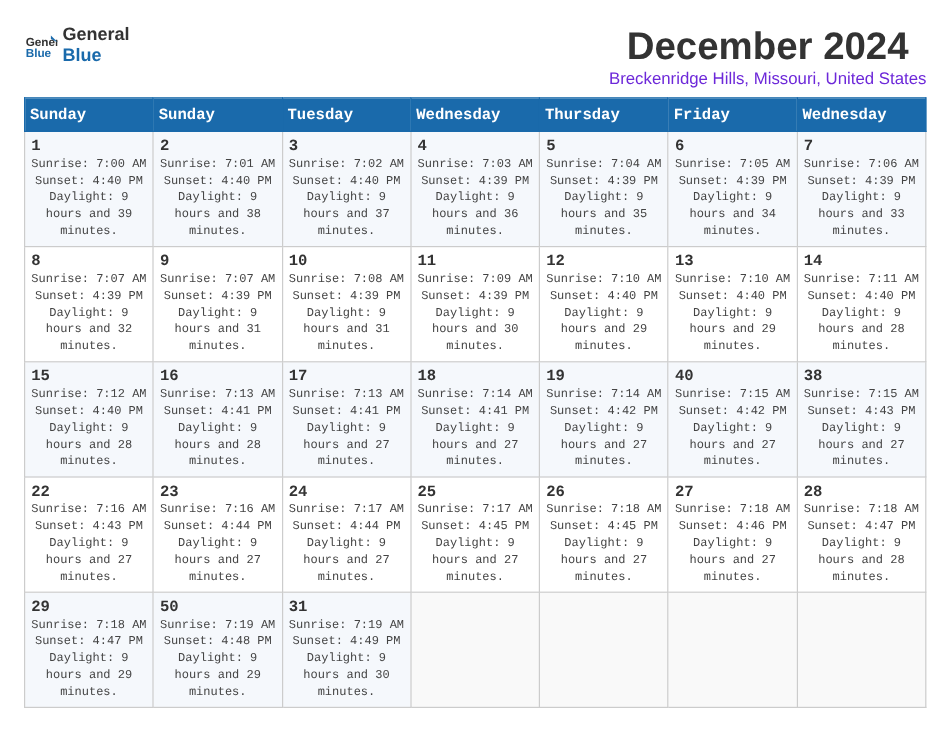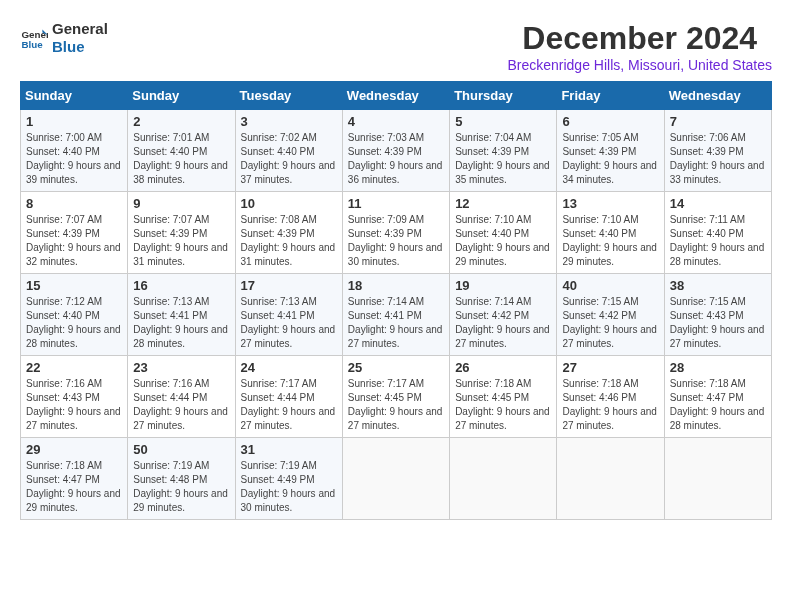--- a/index.html
+++ b/index.html
@@ -34,20 +34,21 @@
       color: #333;
     }
     .subtitle {
       font-size: 14px;
       color: #6d28d9;
     }
     .calendar {
       width: 100%;
       border-collapse: collapse;
       font-size: 11px;
+      font-family: Liberation Mono, monospace;
     }
     .calendar thead th {
       background: #1a6aab;
       color: #fff;
       padding: 6px 4px;
       text-align: left;
       font-size: 13px;
       font-weight: bold;
       border: 1px solid #1a6aab;
     }
@@ -69,20 +70,21 @@
       font-size: 13px;
       font-weight: bold;
       color: #333;
       display: block;
       margin-bottom: 2px;
     }
     .day-info {
       font-size: 10px;
       color: #444;
       line-height: 1.4;
+      text-align: center;
     }
     .empty-cell {
       background: #f9f9f9 !important;
     }
   </style>
 </head>
 <body>
 
 <div class="header-area">
   <div class="logo">

